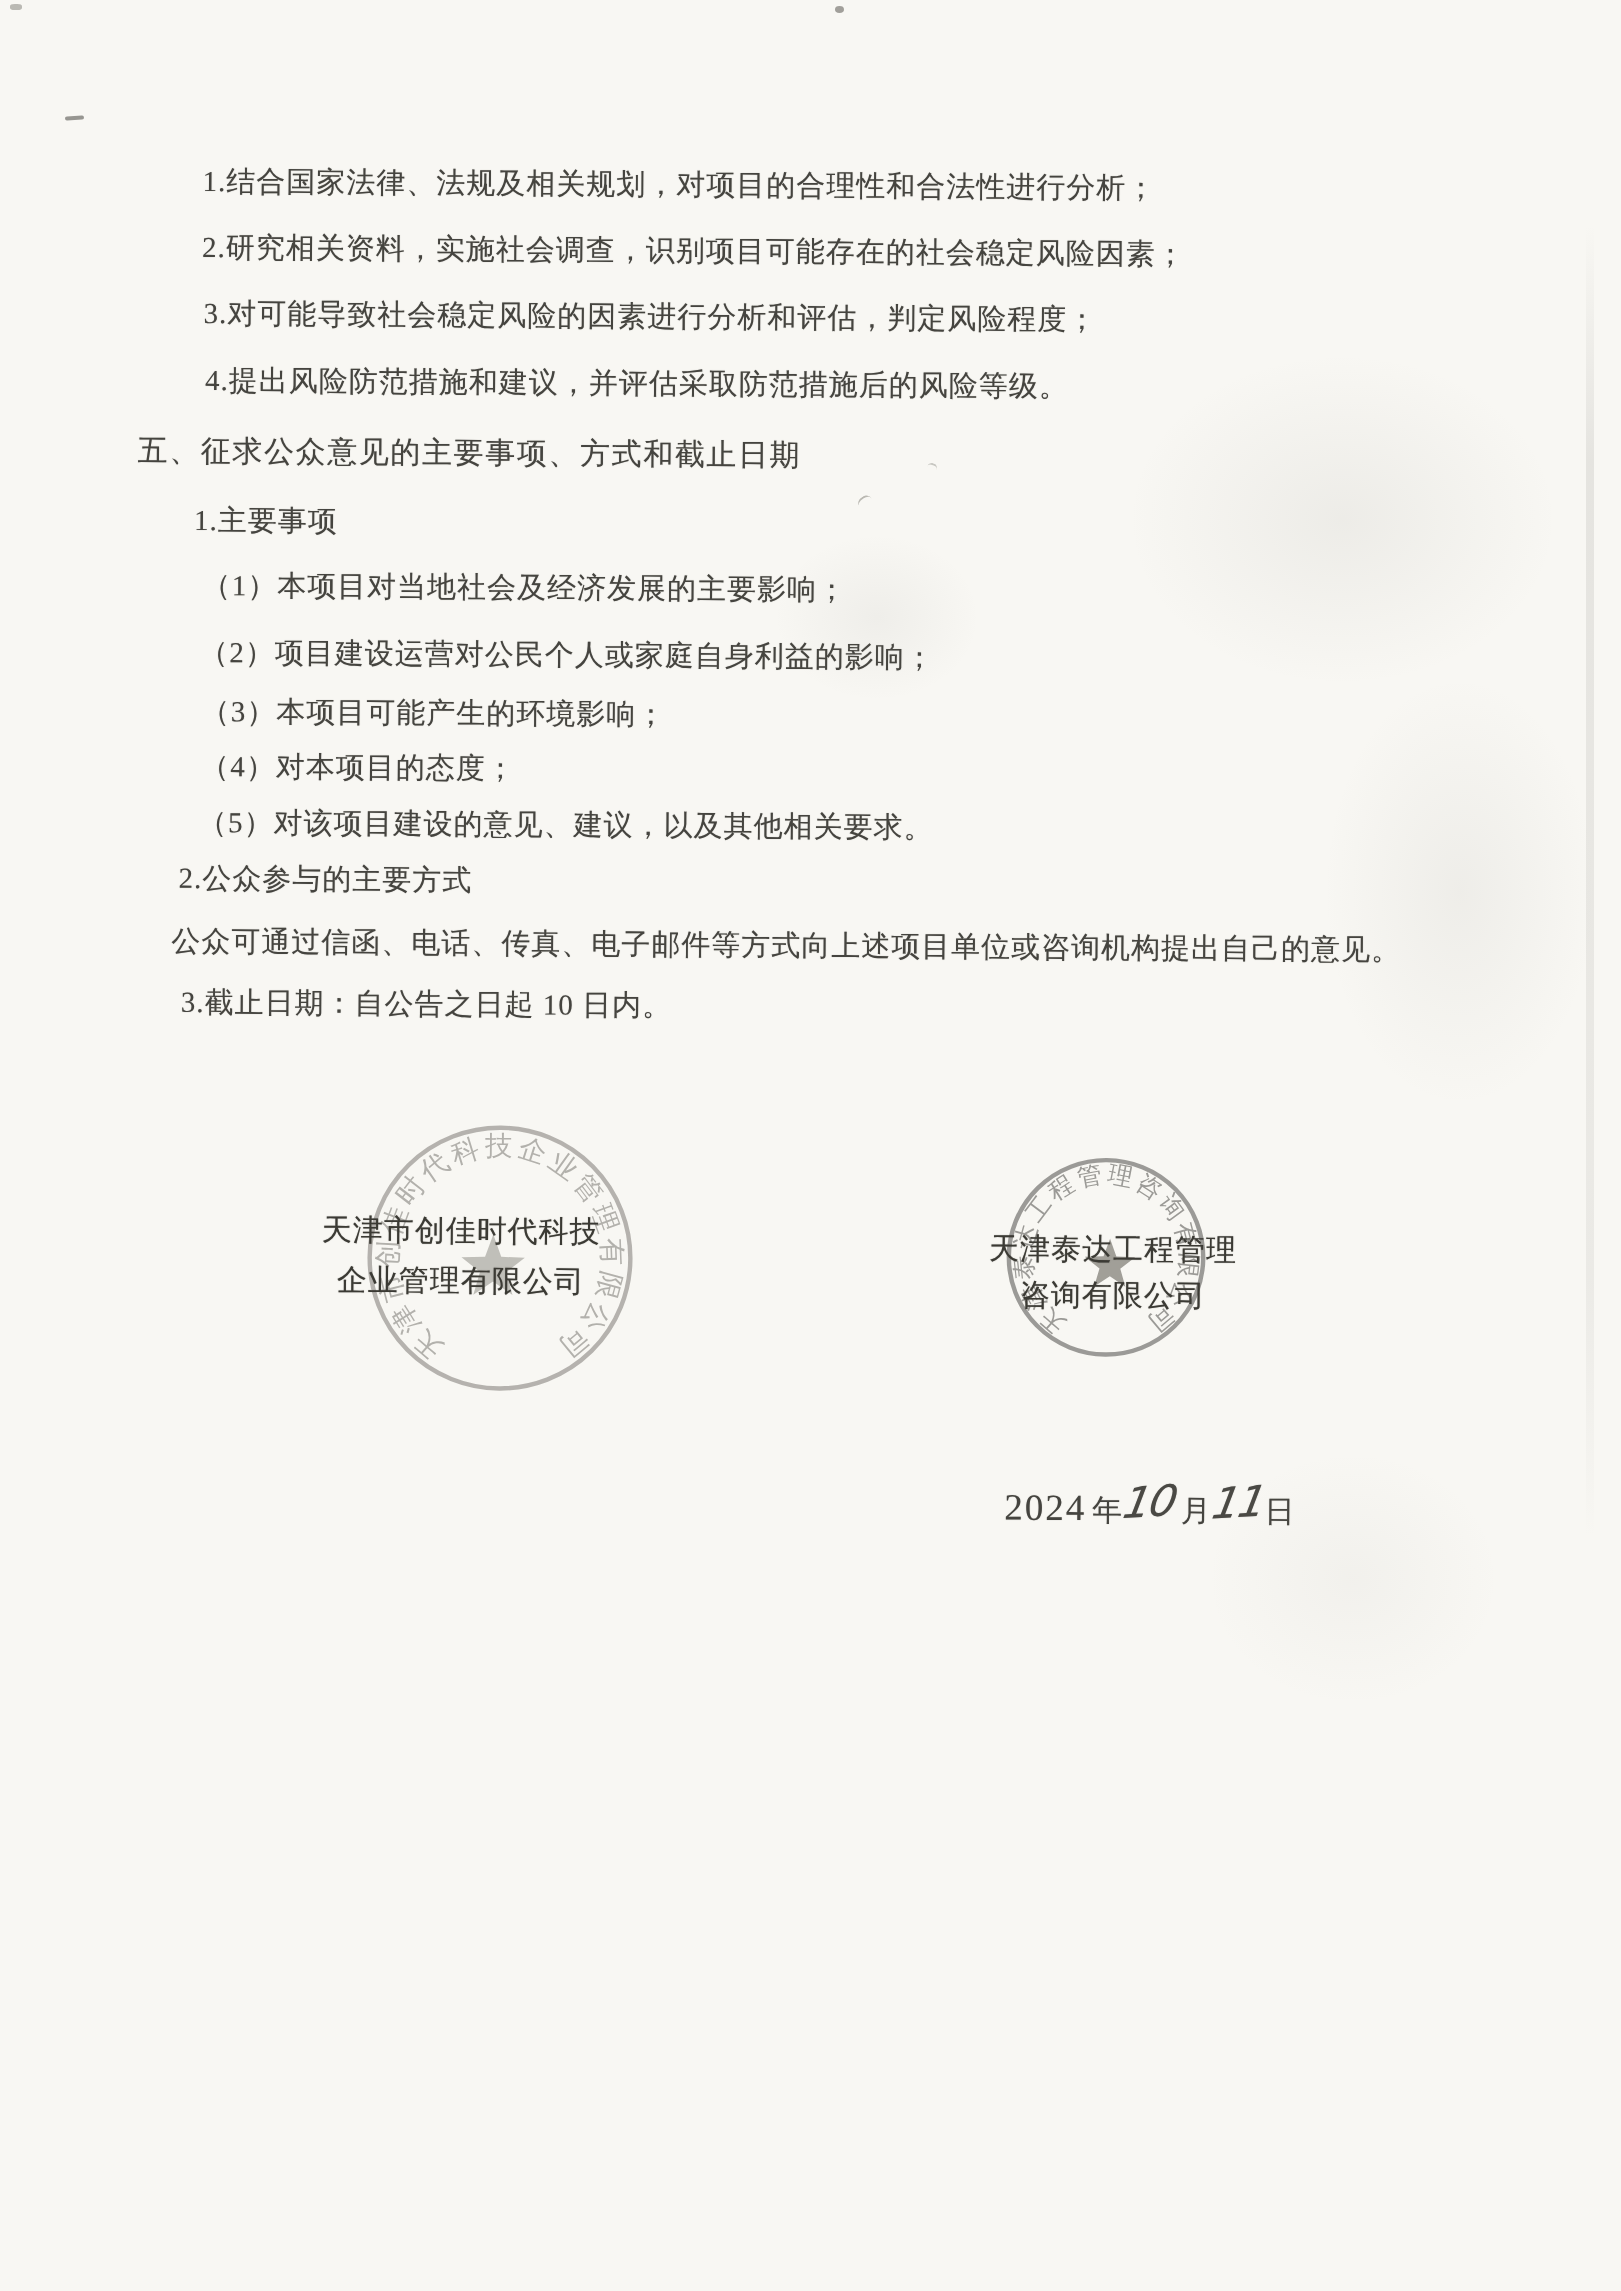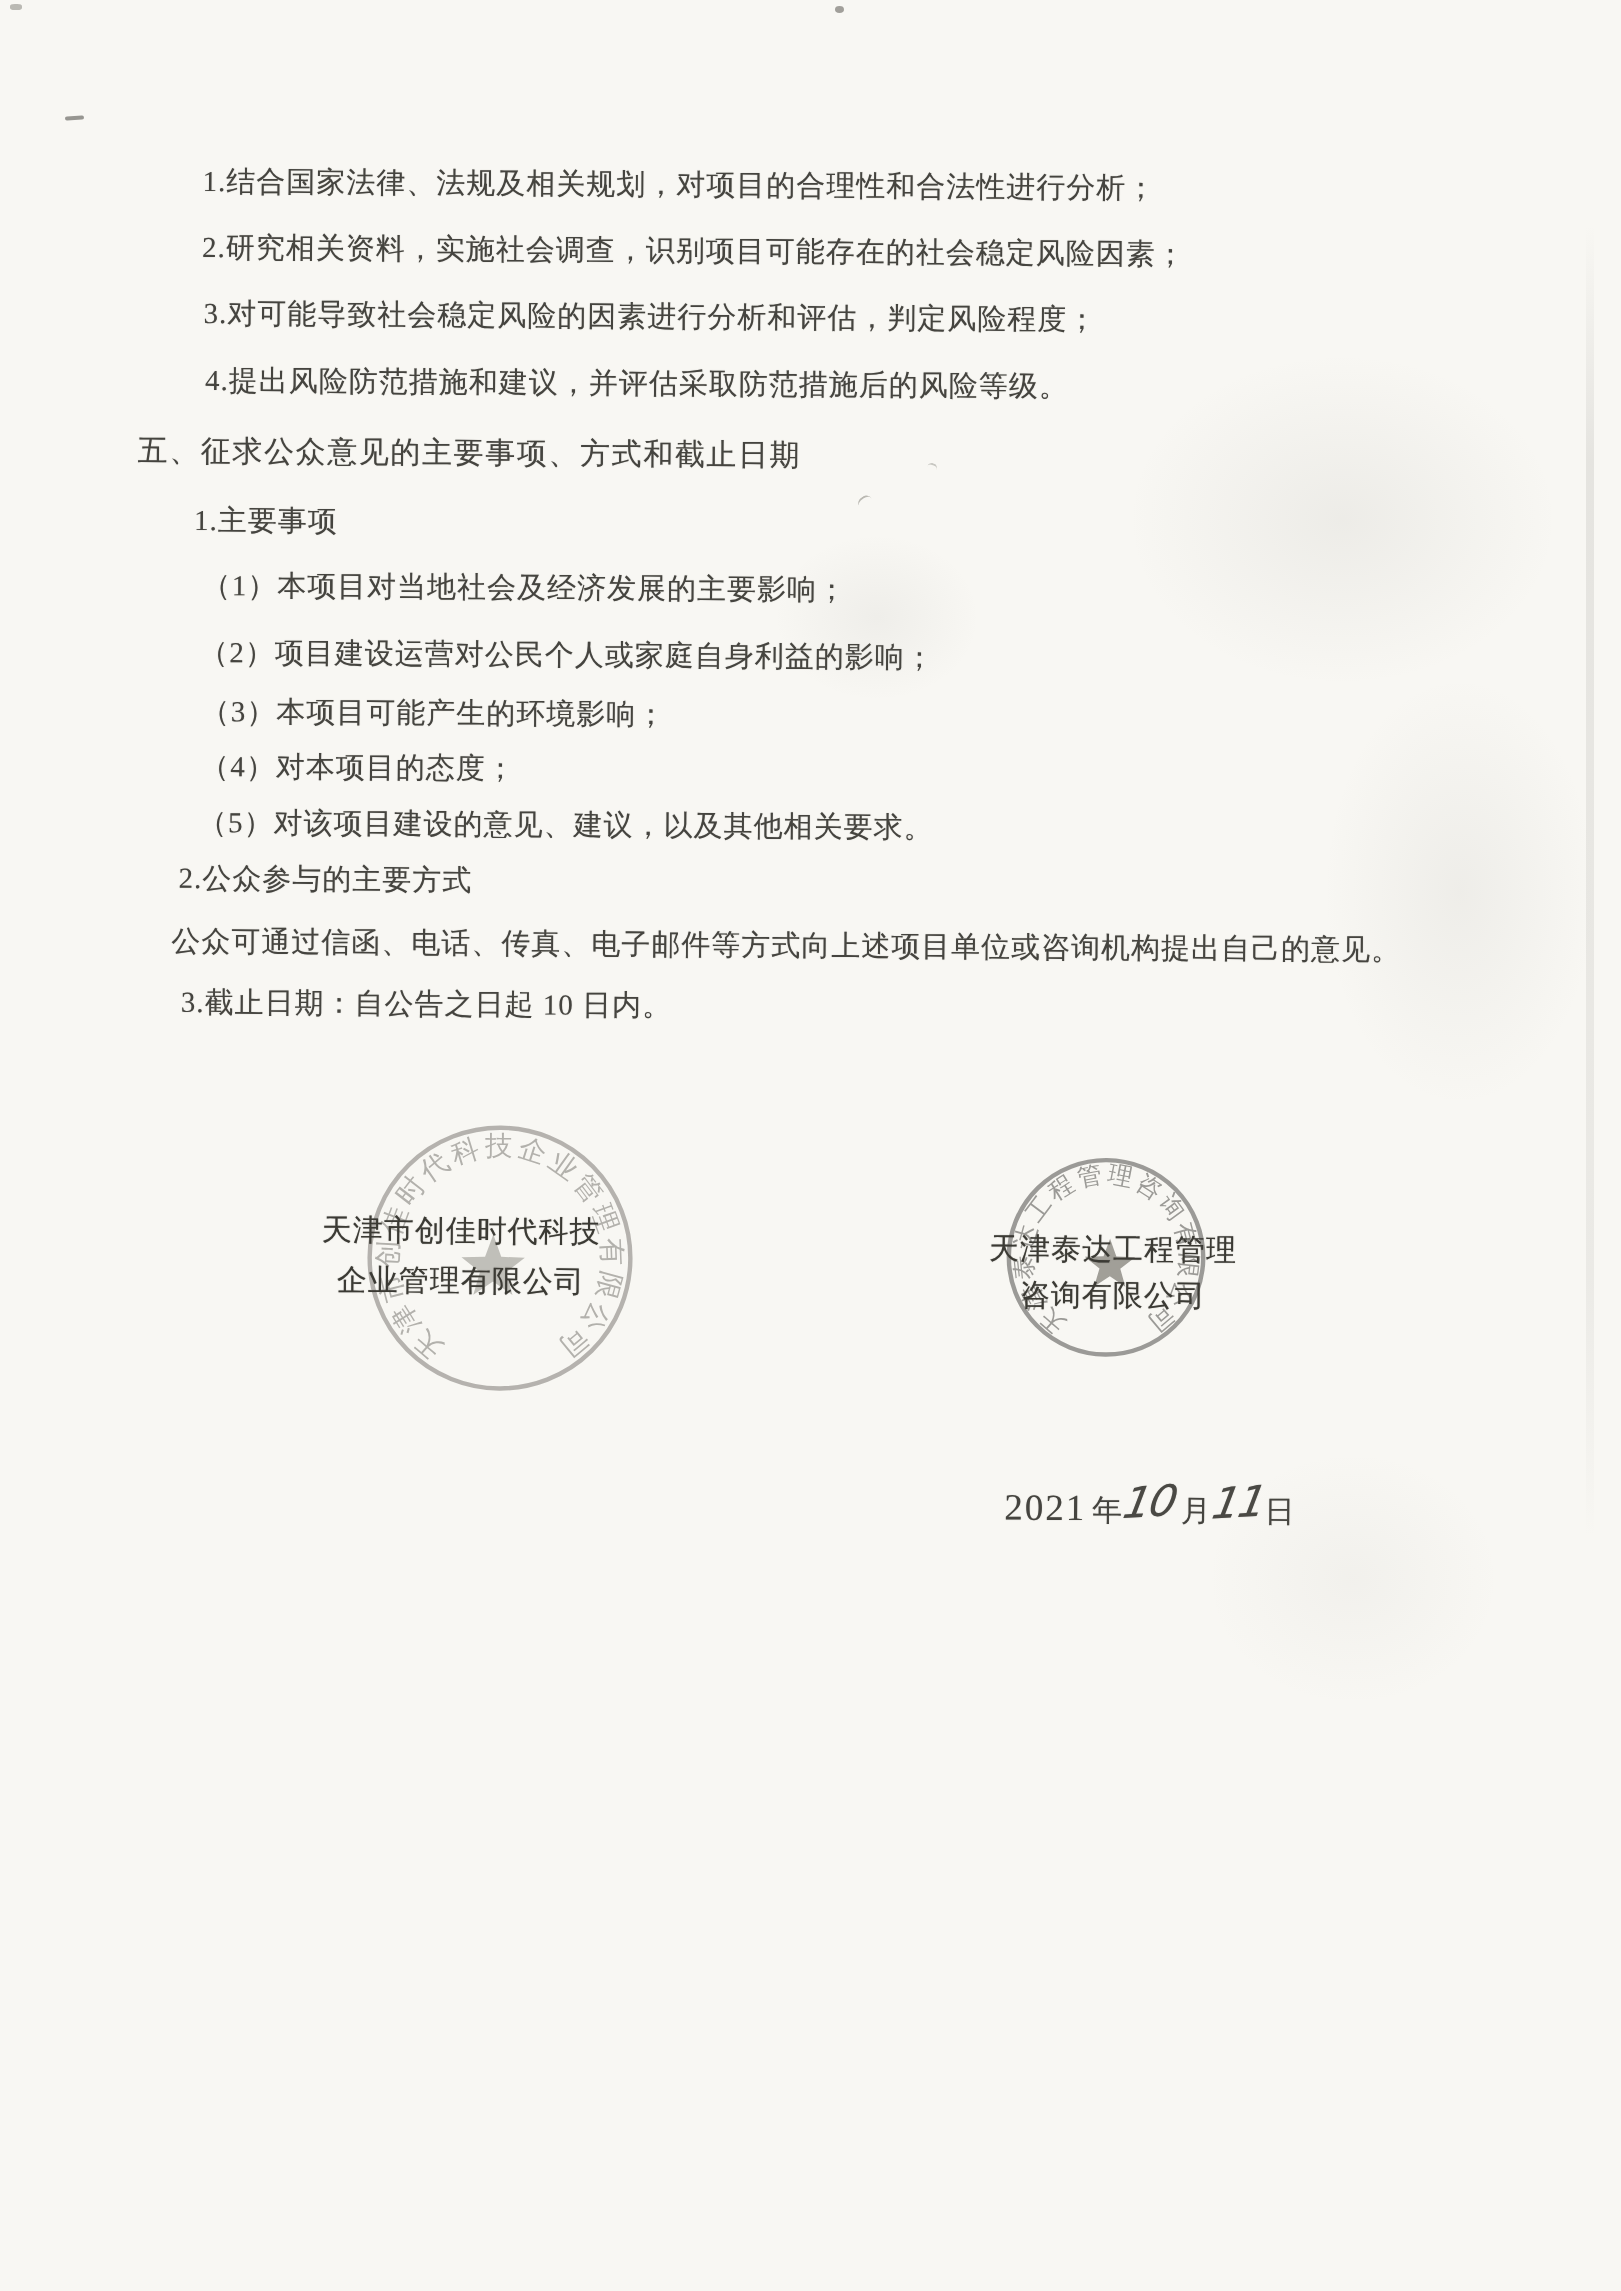--- a/index.html
+++ b/index.html
@@ -104,21 +104,21 @@
     <div class="print-name print-left">
       <div>天津市创佳时代科技</div>
       <div>企业管理有限公司</div>
     </div>
     <div class="print-name print-right">
       <div>天津泰达工程管理</div>
       <div>咨询有限公司</div>
     </div>
 
     <div class="date-line">
-      <span class="year">2021</span><span class="dlabel">年</span><span class="hand">10</span><span class="dlabel">月</span><span class="hand">11</span><span class="dlabel" style="margin-left:1px;">日</span>
+      <span class="year">2024</span><span class="dlabel">年</span><span class="hand">10</span><span class="dlabel">月</span><span class="hand">11</span><span class="dlabel" style="margin-left:1px;">日</span>
     </div>
   </div>
 
   <div class="art dash1"></div>
   <div class="art speck1"></div>
   <div class="art speck2"></div>
   <div class="art markc1"></div>
   <div class="art markc2"></div>
   <div class="art smudge-a"></div>
   <div class="art smudge-b"></div>

